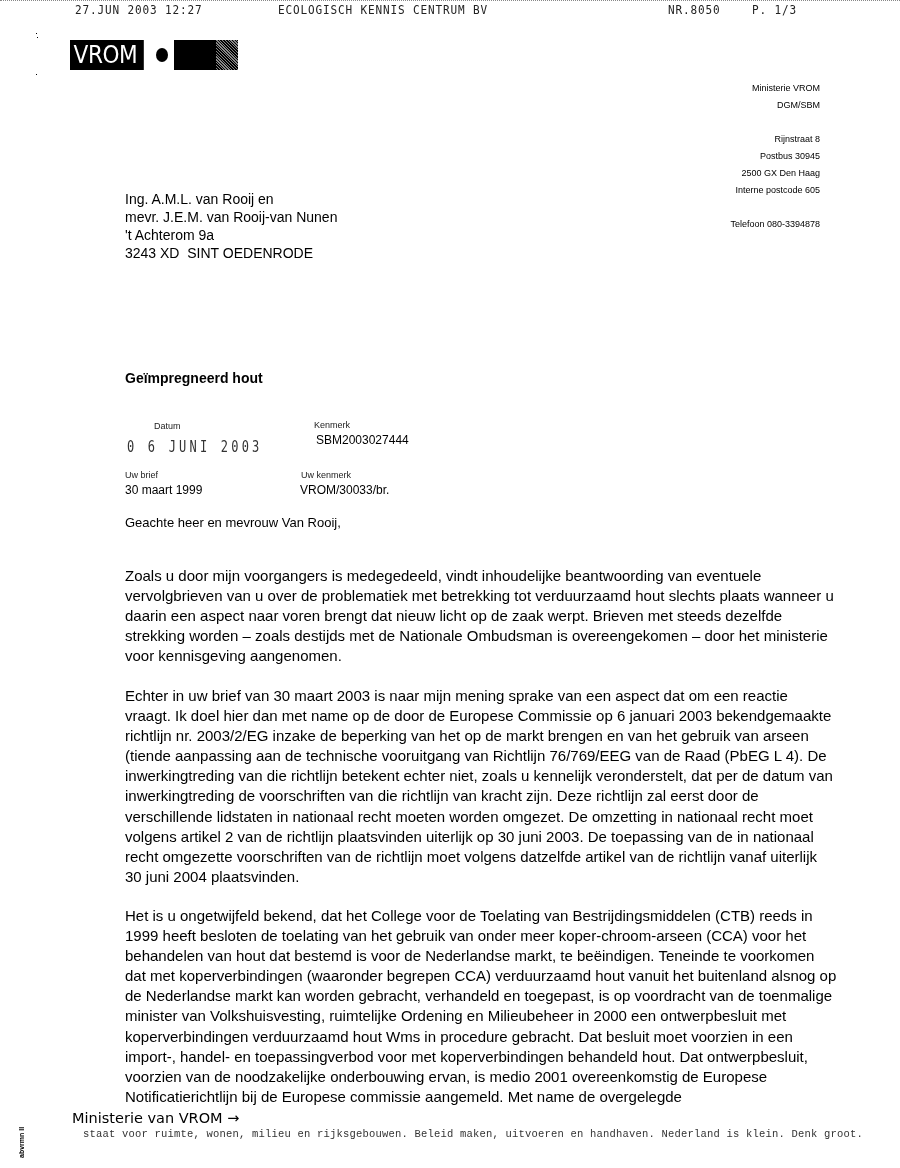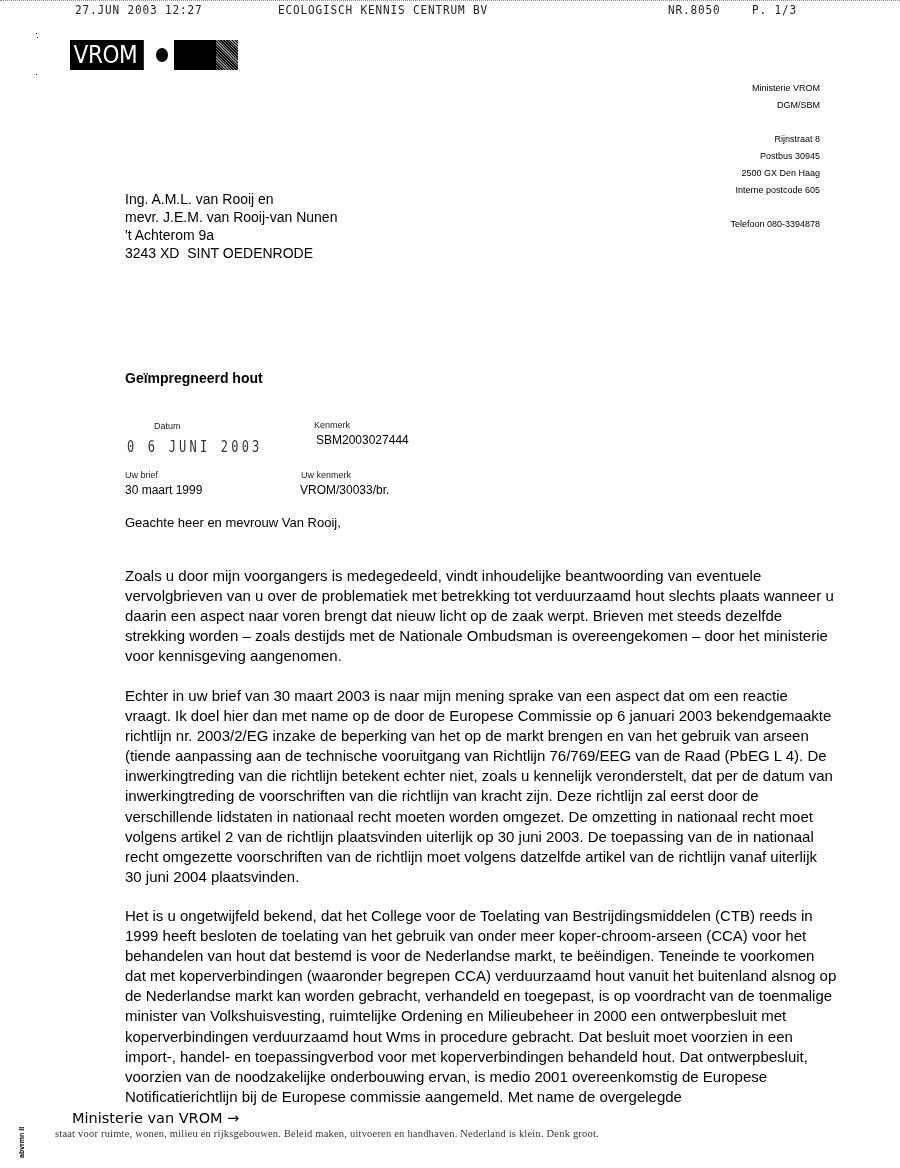--- a/index.html
+++ b/index.html
@@ -15,21 +15,21 @@
   .sender { right: 80px; top: 80px; text-align: right; font-size: 9px; line-height: 17px; }
   .sender .bold { font-weight: normal; }
   .addr { left: 125px; top: 190px; font-size: 14px; line-height: 18px; }
   .subject { left: 125px; top: 370px; font-size: 14px; font-weight: bold; }
   .meta-label { font-size: 9px; color: #222; }
   .meta-value { font-size: 12px; }
   .stamp { font-family: "DejaVu Sans Mono", monospace; font-size: 15px; letter-spacing: 4px; color: #333; transform: scaleX(0.8); transform-origin: left top; white-space: nowrap; }
   .salutation { left: 125px; top: 515px; font-size: 13px; }
   .para { left: 125px; width: 712px; font-size: 15px; line-height: 20.1px; text-align: left; }
   .footer-title { left: 72px; top: 1110px; font-size: 14.5px; font-family: "DejaVu Sans", sans-serif; text-align: center; }
-  .footer-sub { left: 55px; top: 1128px; font-size: 10.5px; font-family: Liberation Serif, serif; color: #333; letter-spacing: 0.2px; white-space: nowrap; }
+  .footer-sub { left: 83px; top: 1128px; font-size: 10.5px; font-family: Liberation Mono, monospace; color: #333; letter-spacing: 0.2px; white-space: nowrap; }
   .sidecode { left: 18px; top: 1128px; font-size: 7px; font-weight: bold; transform: rotate(-90deg); transform-origin: left top; white-space: nowrap; width: 40px; }
   .speck { position: absolute; width: 1px; height: 1px; background: #000; }
 </style>
 </head>
 <body>
 
 <div class="topline"></div>
 
 <div class="abs fax" style="left:75px;">27.JUN 2003 12:27</div>
 <div class="abs fax" style="left:278px;">ECOLOGISCH KENNIS CENTRUM BV</div>

